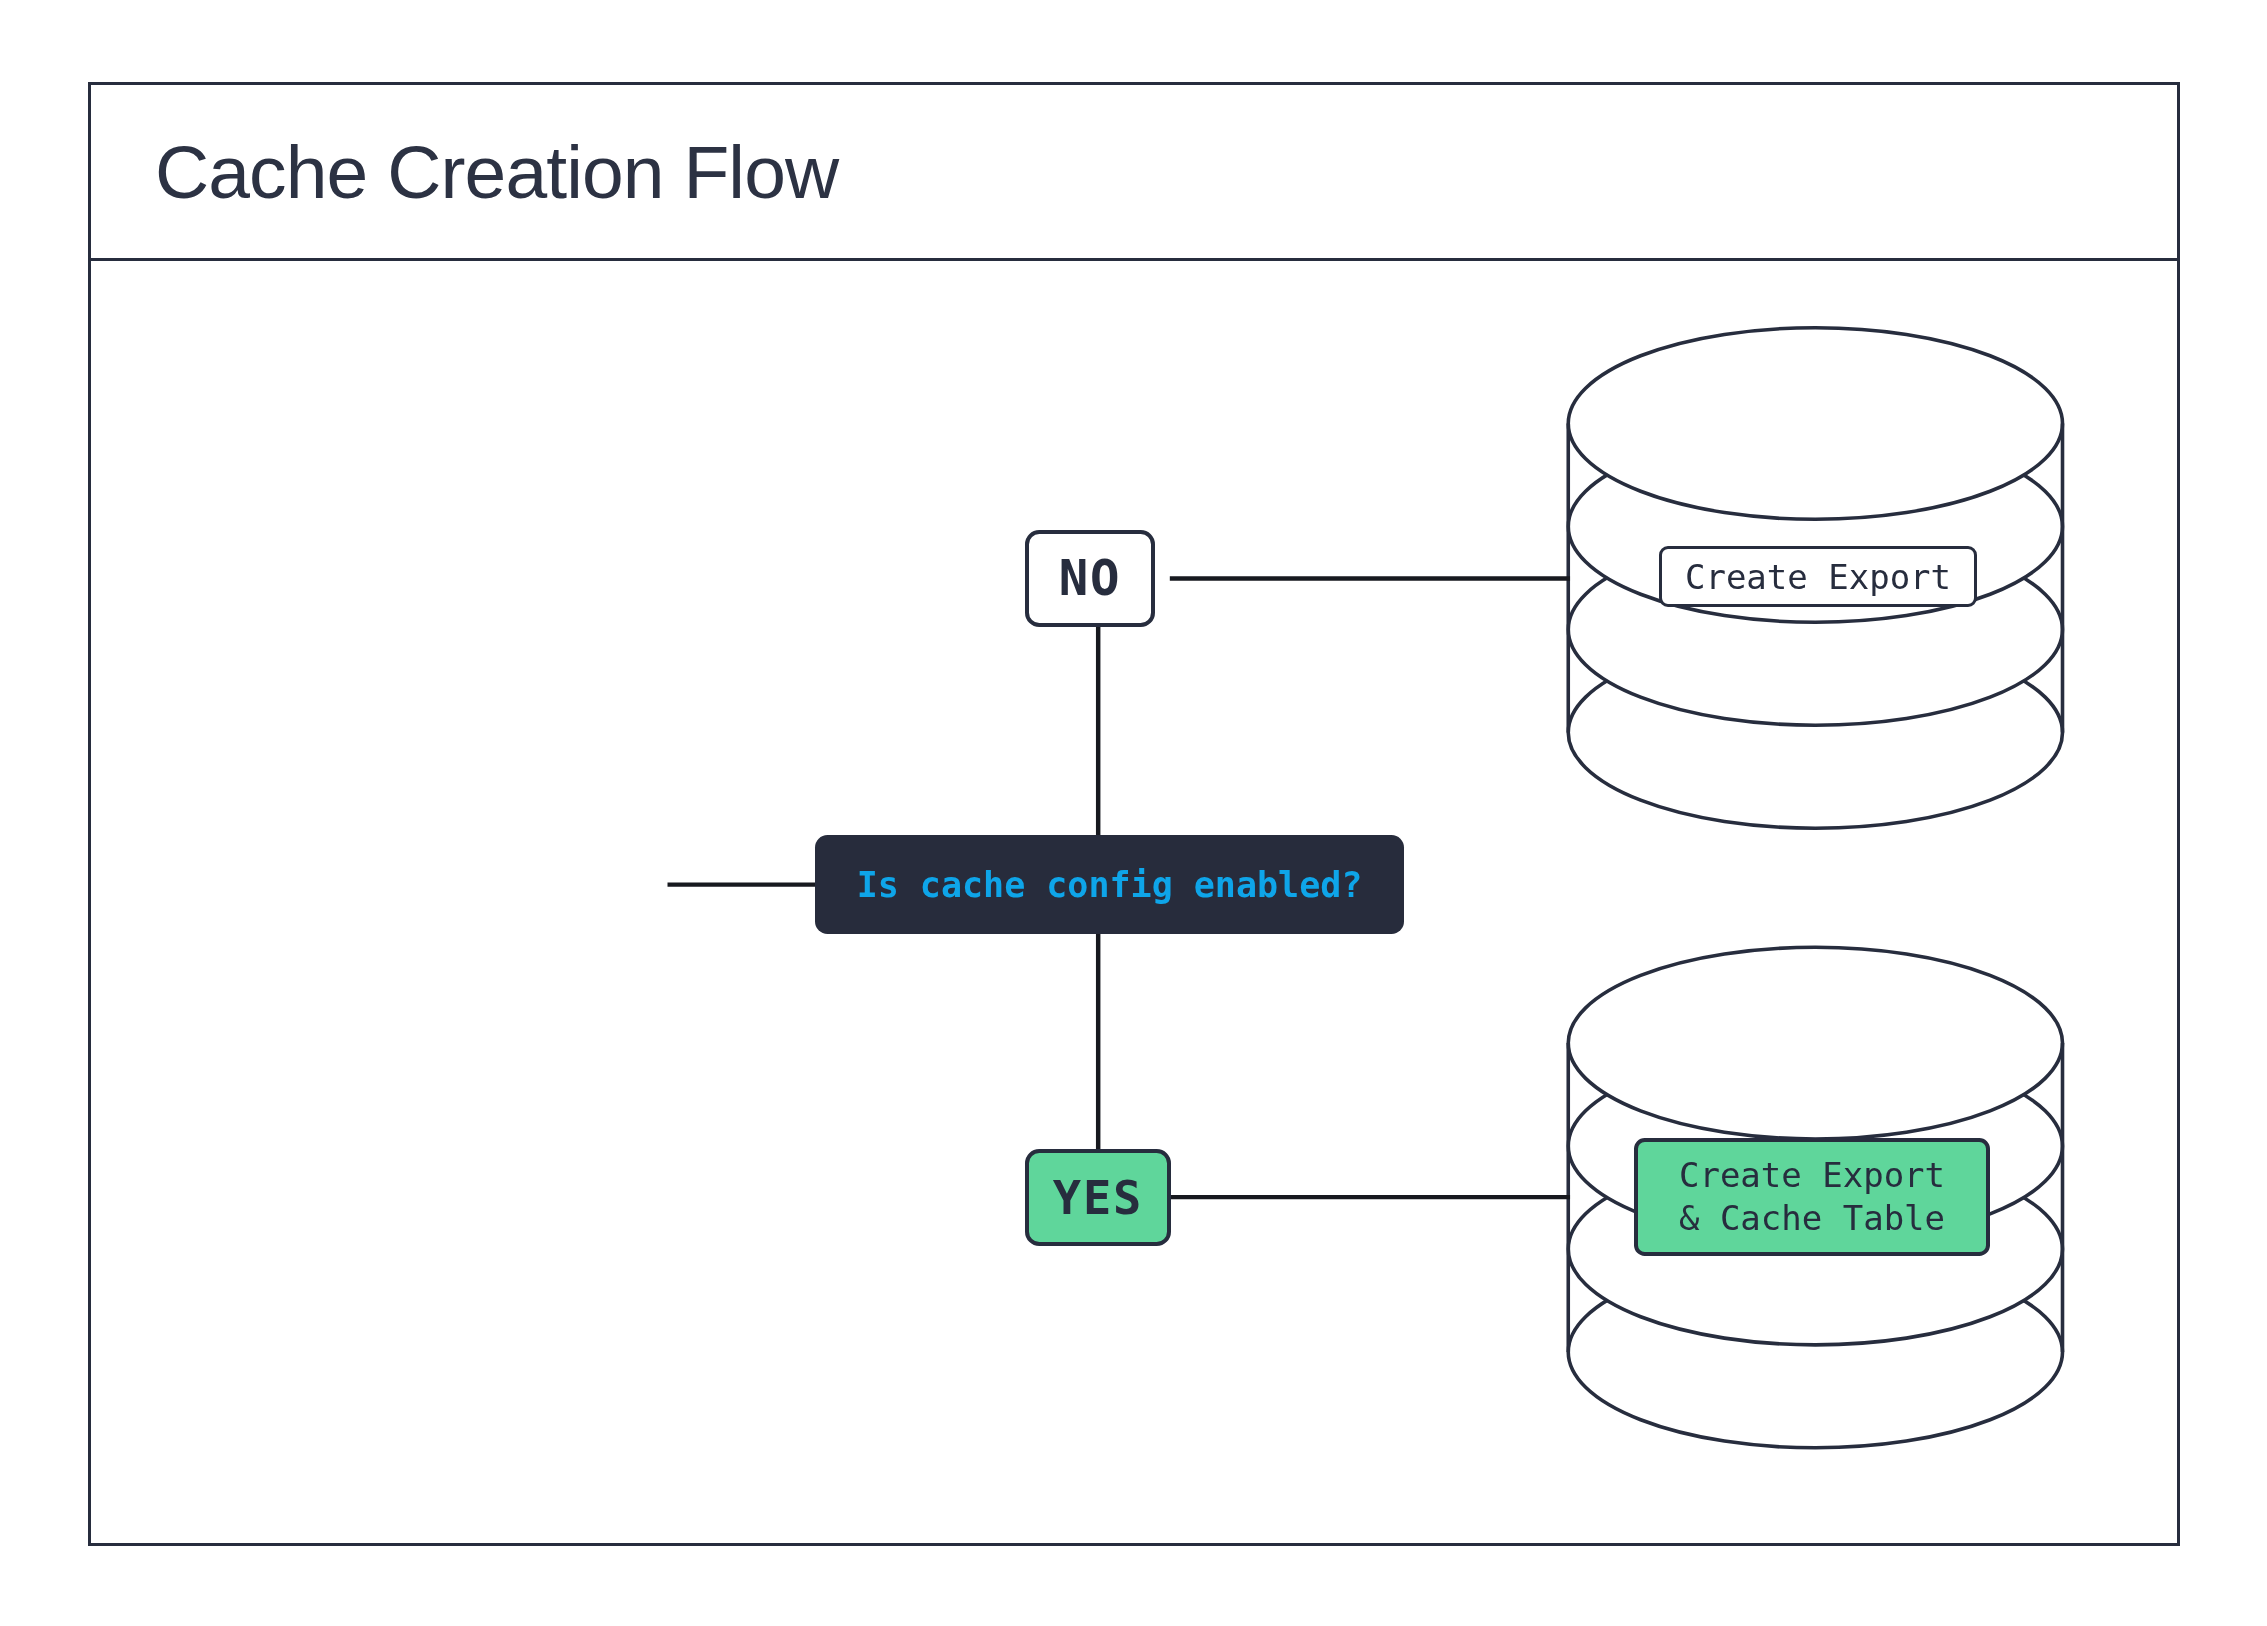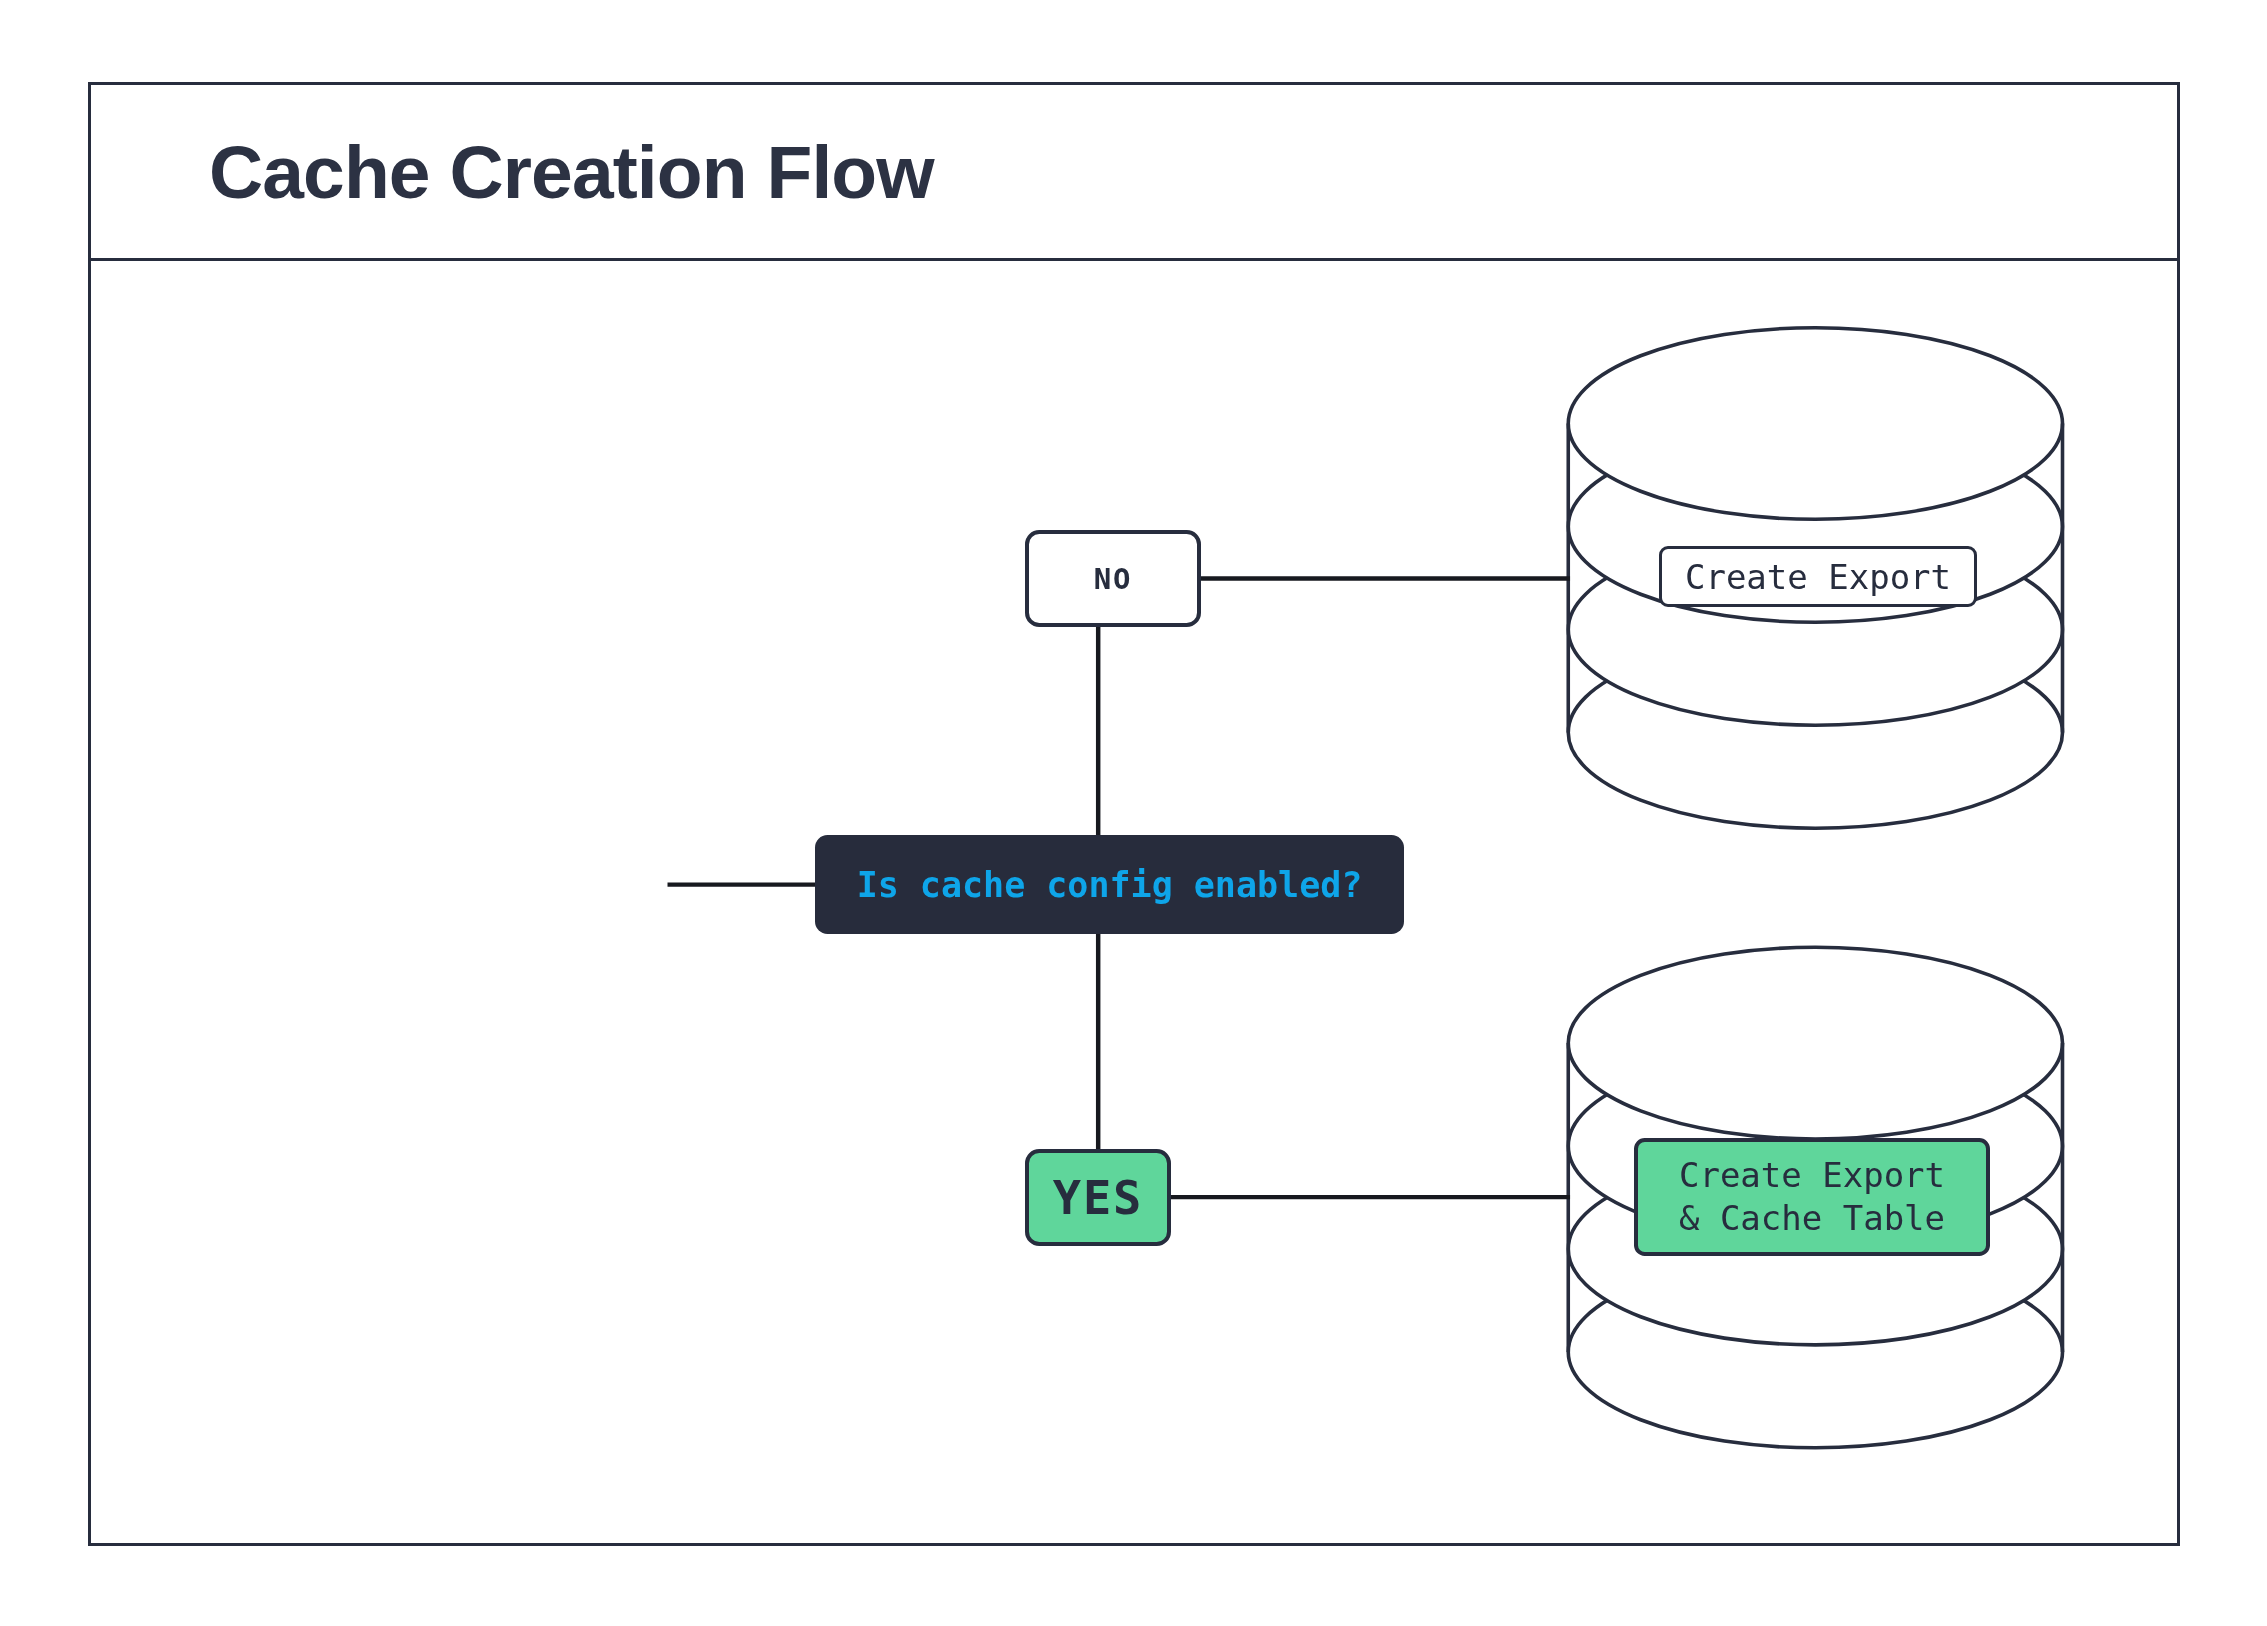--- a/index.html
+++ b/index.html
@@ -31,23 +31,23 @@
     top: 0;
     width: 100%;
     height: 176px;
     border-bottom: 3.6px solid #272d3e;
     box-sizing: border-box;
     display: flex;
     align-items: center;
   }
   .page-title {
     margin: 0;
-    padding-left: 118px;
+    padding-left: 64px;
     font-family: "Liberation Sans", sans-serif;
-    font-weight: 700;
+    font-weight: 400;
     font-size: 75px;
     letter-spacing: -0.9px;
     color: #2c3243;
   }
   svg.diagram-layer {
     position: absolute;
     left: 0;
     top: 0;
     width: 2268px;
     height: 1626px;
@@ -78,22 +78,22 @@
   }
   .node-run {
     left: 281px; top: 835px; width: 386px; height: 99px;
     font-size: 36px; font-weight: 700;
   }
   .node-decision {
     left: 815px; top: 835px; width: 589px; height: 99px;
     font-size: 35px; font-weight: 700;
   }
   .node-no {
-    left: 1025px; top: 530px; width: 176px; height: 97px;
-    font-size: 29px; font-weight: 700; border-radius: 14.3px; letter-spacing: 1.8px;
+    left: 1025px; top: 530px; width: 130px; height: 97px;
+    font-size: 49px; font-weight: 700; border-radius: 14.3px; letter-spacing: 1.8px;
   }
   .node-yes {
     left: 1025px; top: 1149px; width: 146px; height: 97px;
     font-size: 47px; font-weight: 700; border-radius: 14.3px; letter-spacing: 1.8px;
   }
   .db-label-white {
     left: 1659px; top: 546px; width: 318px; height: 61px;
     background: #ffffff;
     border: 3.6px solid #272d3e;
     border-radius: 9px;

